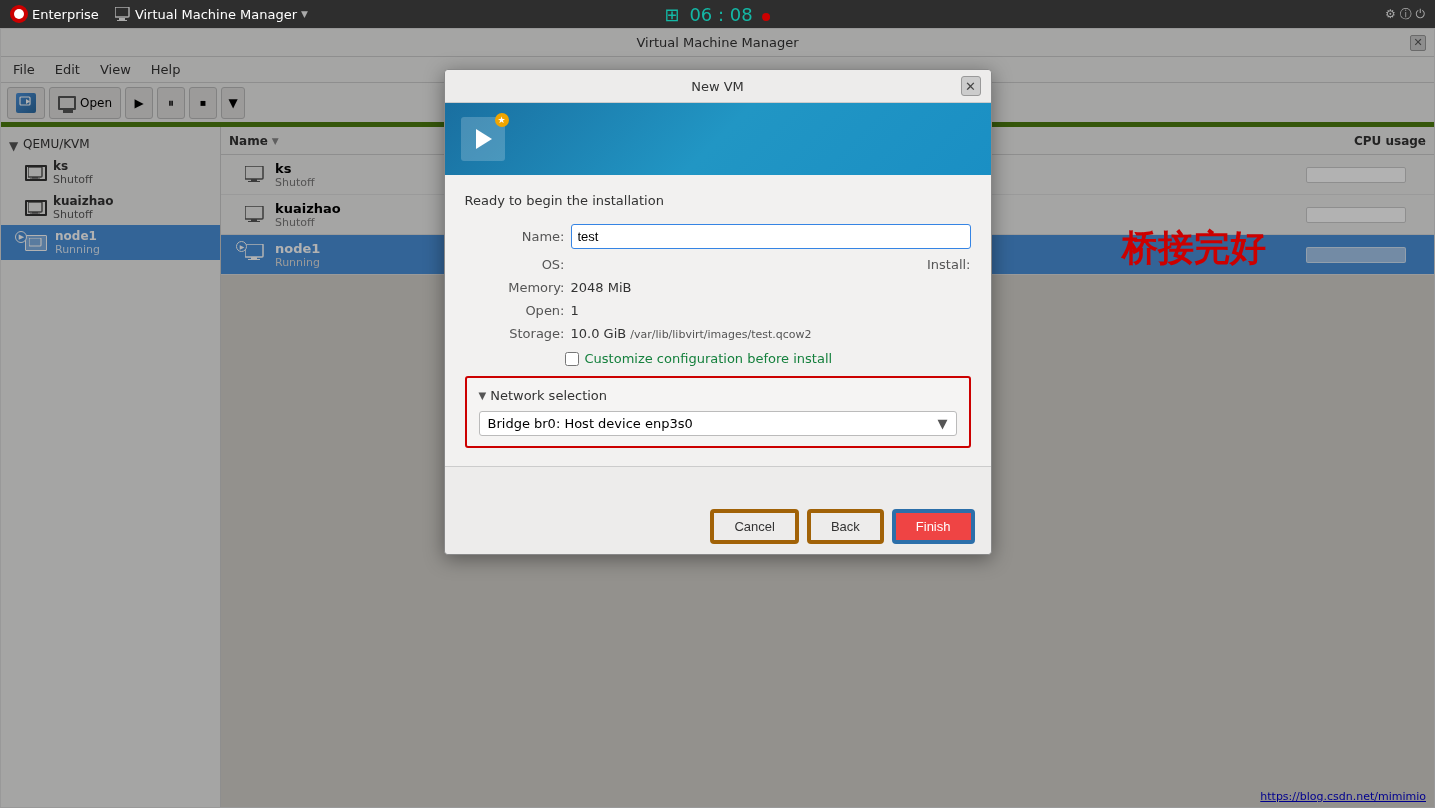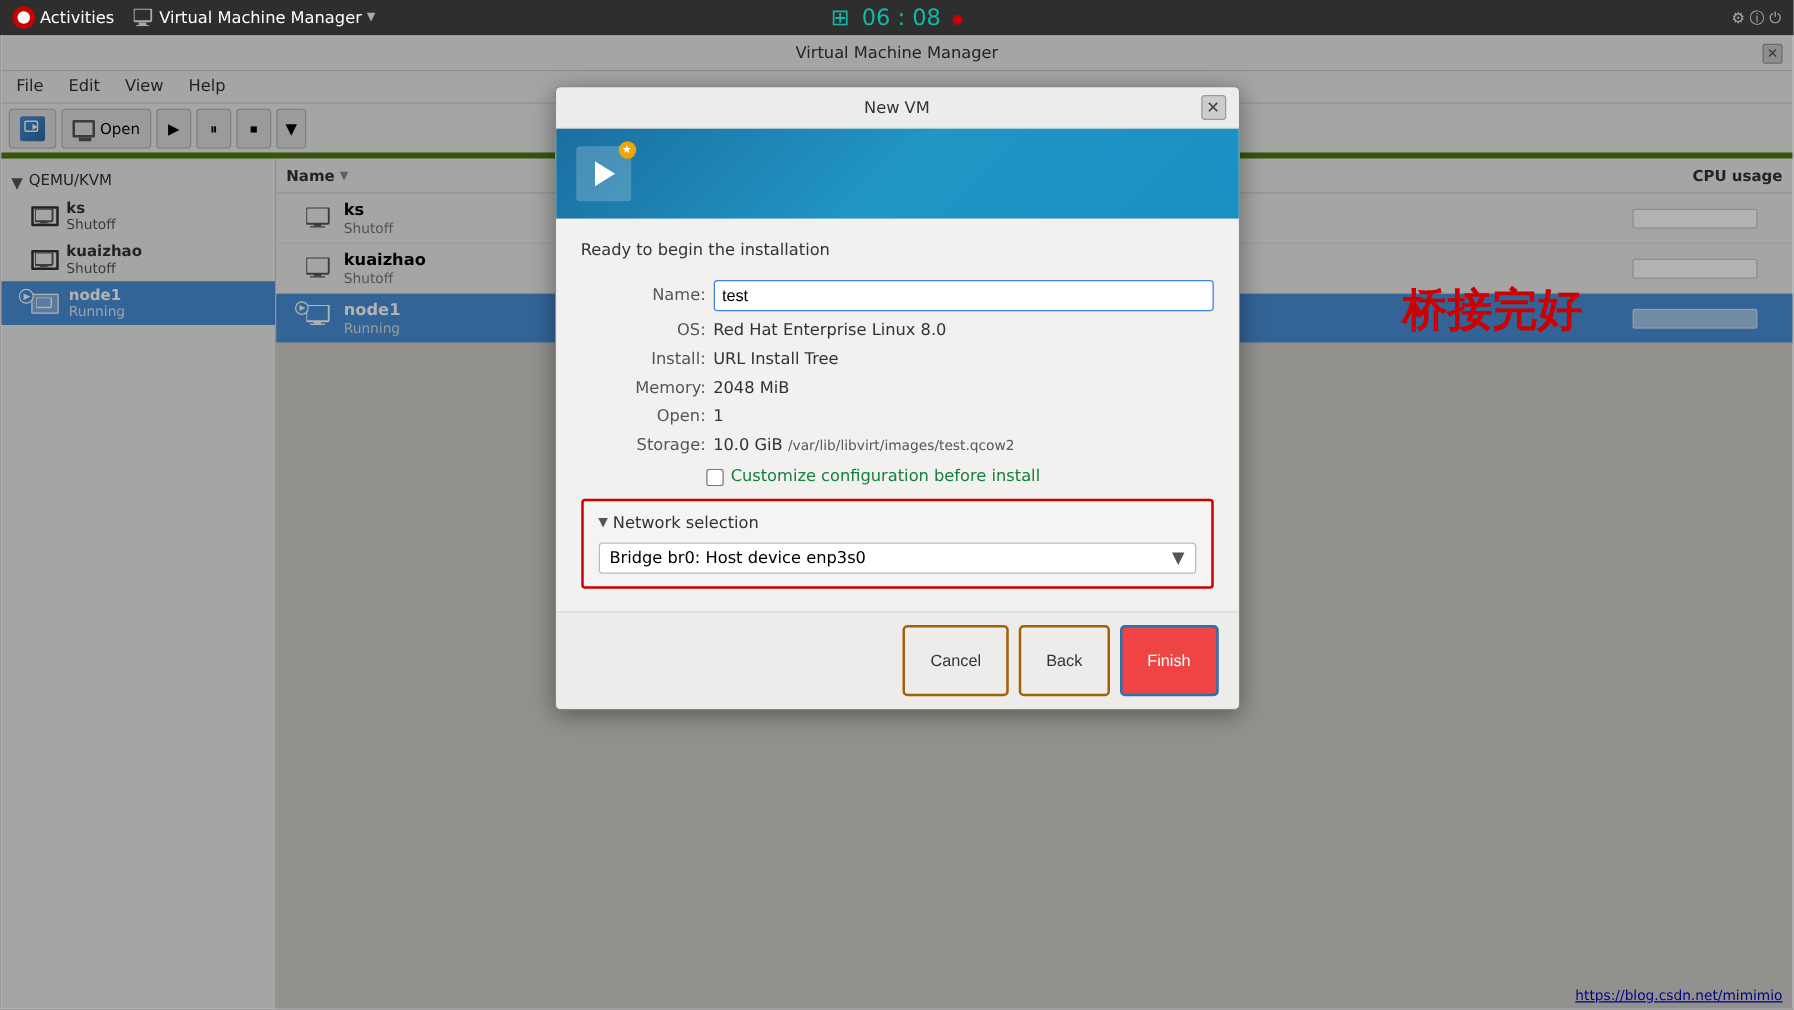--- a/index.html
+++ b/index.html
@@ -496,42 +496,43 @@
     .modal-footer {
       background: #edeceb;
       padding: 10px 16px;
       display: flex;
       justify-content: flex-end;
       gap: 8px;
       border-top: 1px solid #ccc;
       border-radius: 0 0 4px 4px;
     }
     .btn {
-      padding: 19px 20px;
+      padding: 6px 20px;
       border-radius: 4px;
       font-size: 13px;
       cursor: pointer;
-      border: 2px solid #a16207;
-      background: #edeceb;
-      color: #333;
+      border: 4px solid #a16207;
+      background: #edeceb;
+      color: #333;
+      margin-top: 32px;
     }
     .btn-primary {
       background: #ef4444;
       color: #fff;
       border-color: #2c6faa;
     }
   </style>
 </head>
 <body>
 
 <div class="top-bar">
   <div class="top-bar-left">
     <div class="top-bar-activities">
       <div class="redhat-icon"></div>
-      <span>Activities</span>
+      <span>Enterprise</span>
     </div>
     <div class="top-bar-appname">
       <svg width="16" height="14" viewBox="0 0 16 14">
         <rect x="0" y="0" width="14" height="10" rx="1" fill="none" stroke="#aaa" stroke-width="1.5"></rect>
         <rect x="4" y="11" width="6" height="2" fill="#aaa"></rect>
         <rect x="2" y="13" width="10" height="1" fill="#aaa"></rect>
       </svg>
       <span>Virtual Machine Manager</span>
       <span style="font-size:9px; color:#aaa;">▼</span>
     </div>
@@ -716,24 +717,22 @@
       </div>
 
       <div class="modal-body">
         <div class="modal-ready-text">Ready to begin the installation</div>
 
         <div class="form-grid">
           <span class="form-label">Name:</span>
           <input class="form-input" type="text" value="test" style="">
 
           <span class="form-label">OS:</span>
-          <span class="form-value">Red Hat Enterprise Linux 8.0</span>
 
           <span class="form-label">Install:</span>
-          <span class="form-value">URL Install Tree</span>
 
           <span class="form-label">Memory:</span>
           <span class="form-value">2048 MiB</span>
 
           <span class="form-label">Open:</span>
           <span class="form-value">1</span>
 
           <span class="form-label">Storage:</span>
           <span class="form-value">
             <span>10.0 GiB</span>

